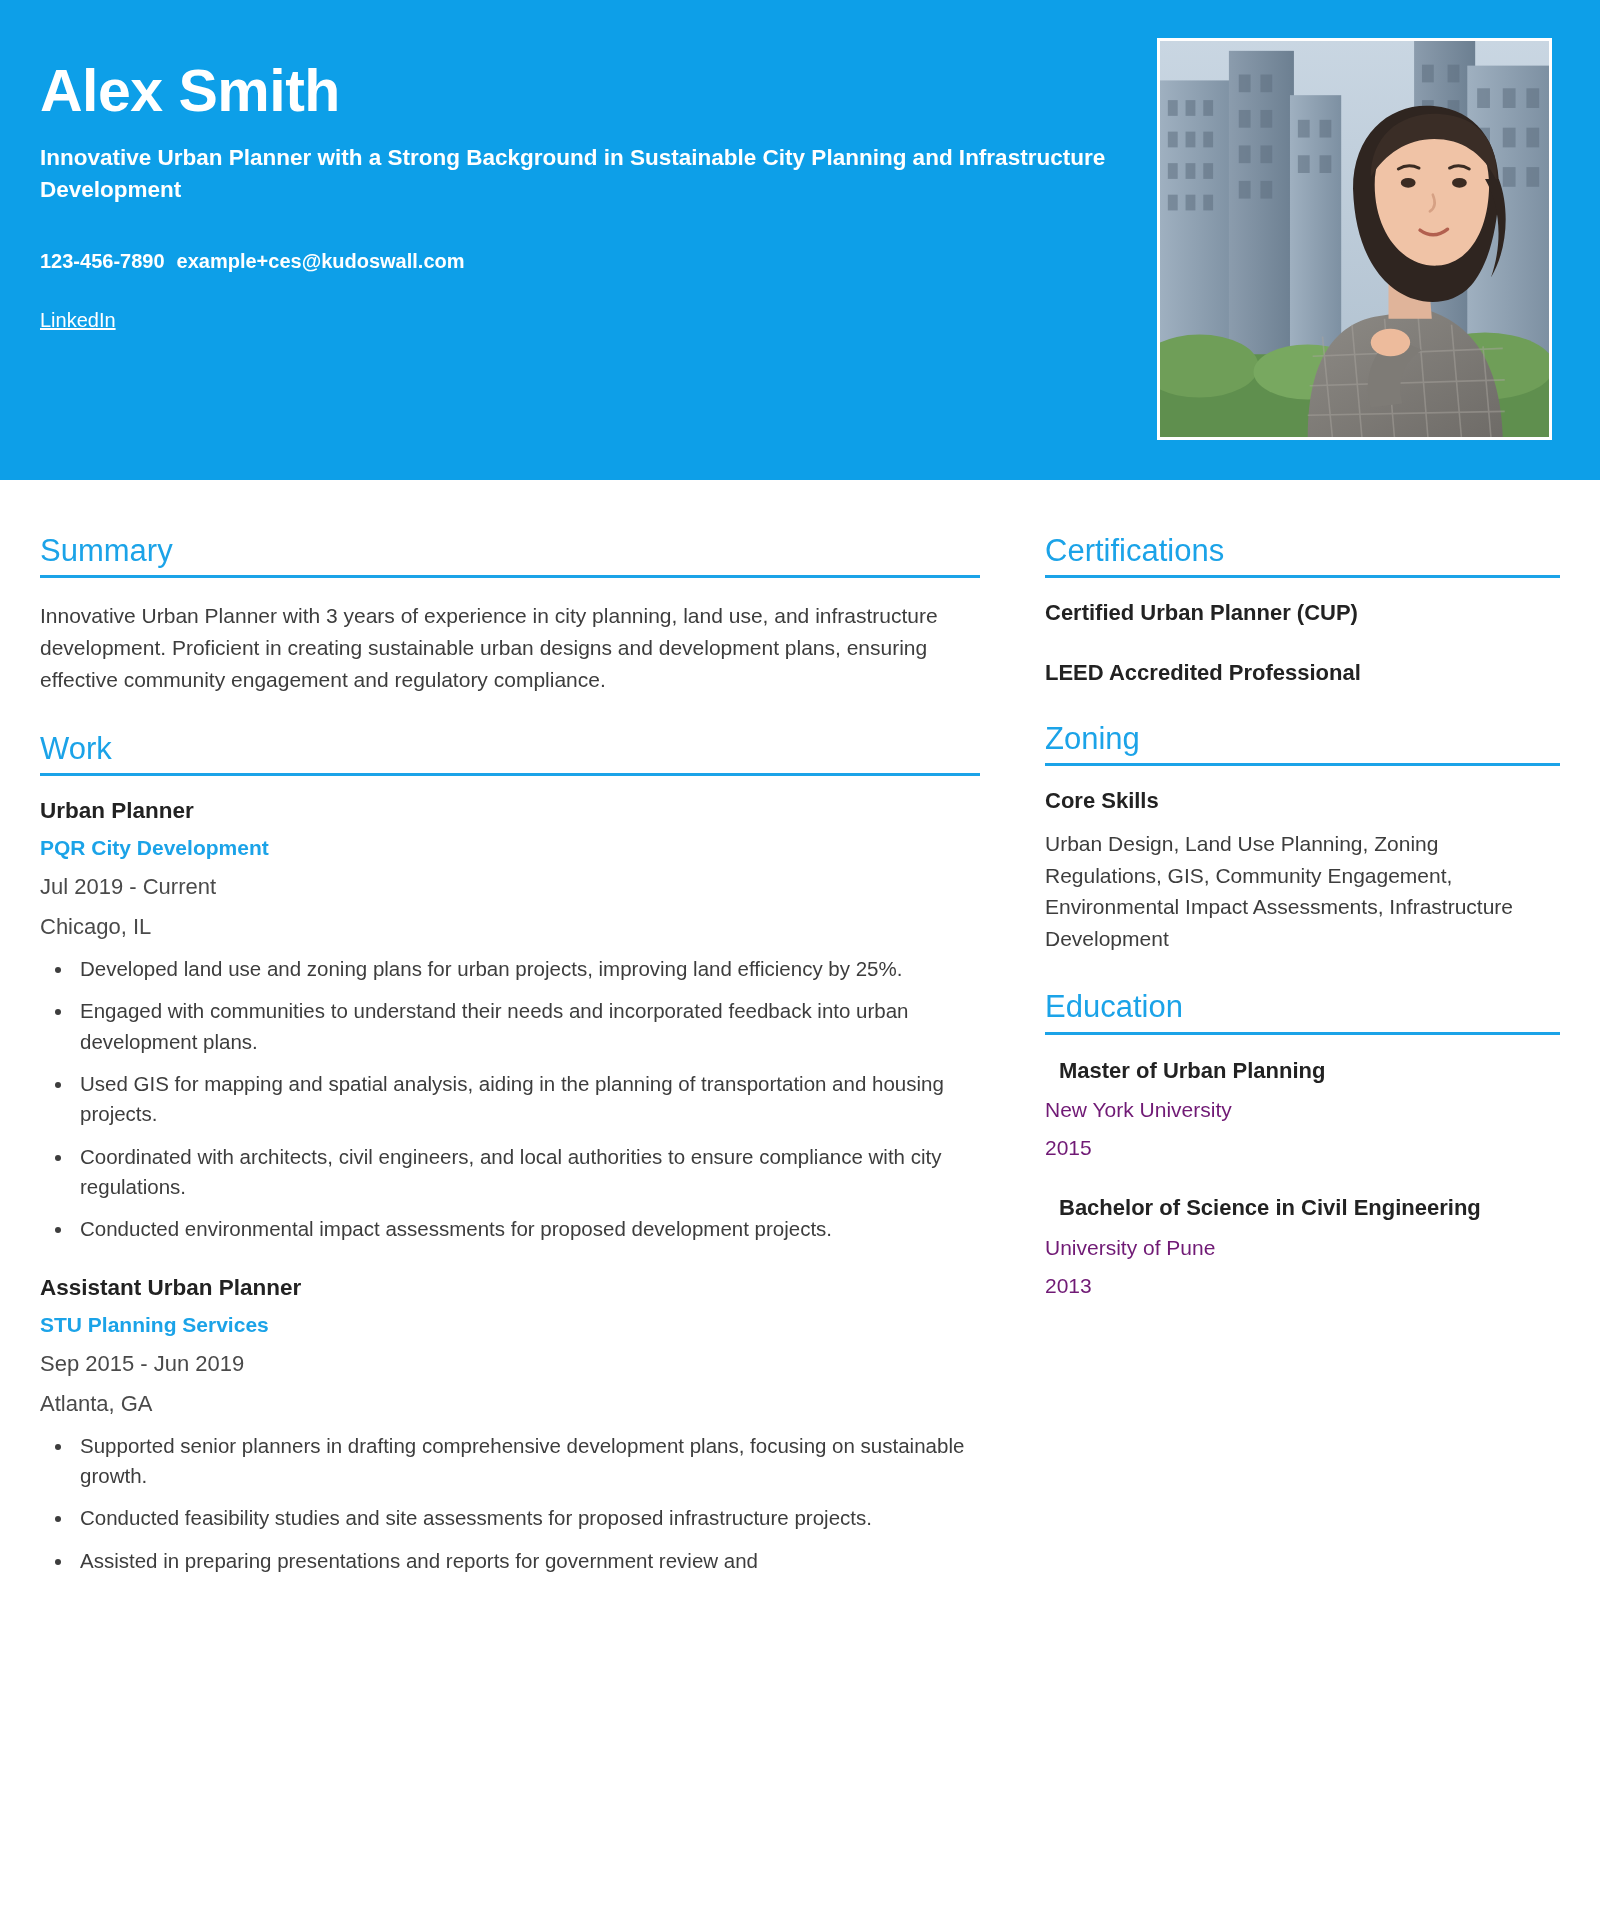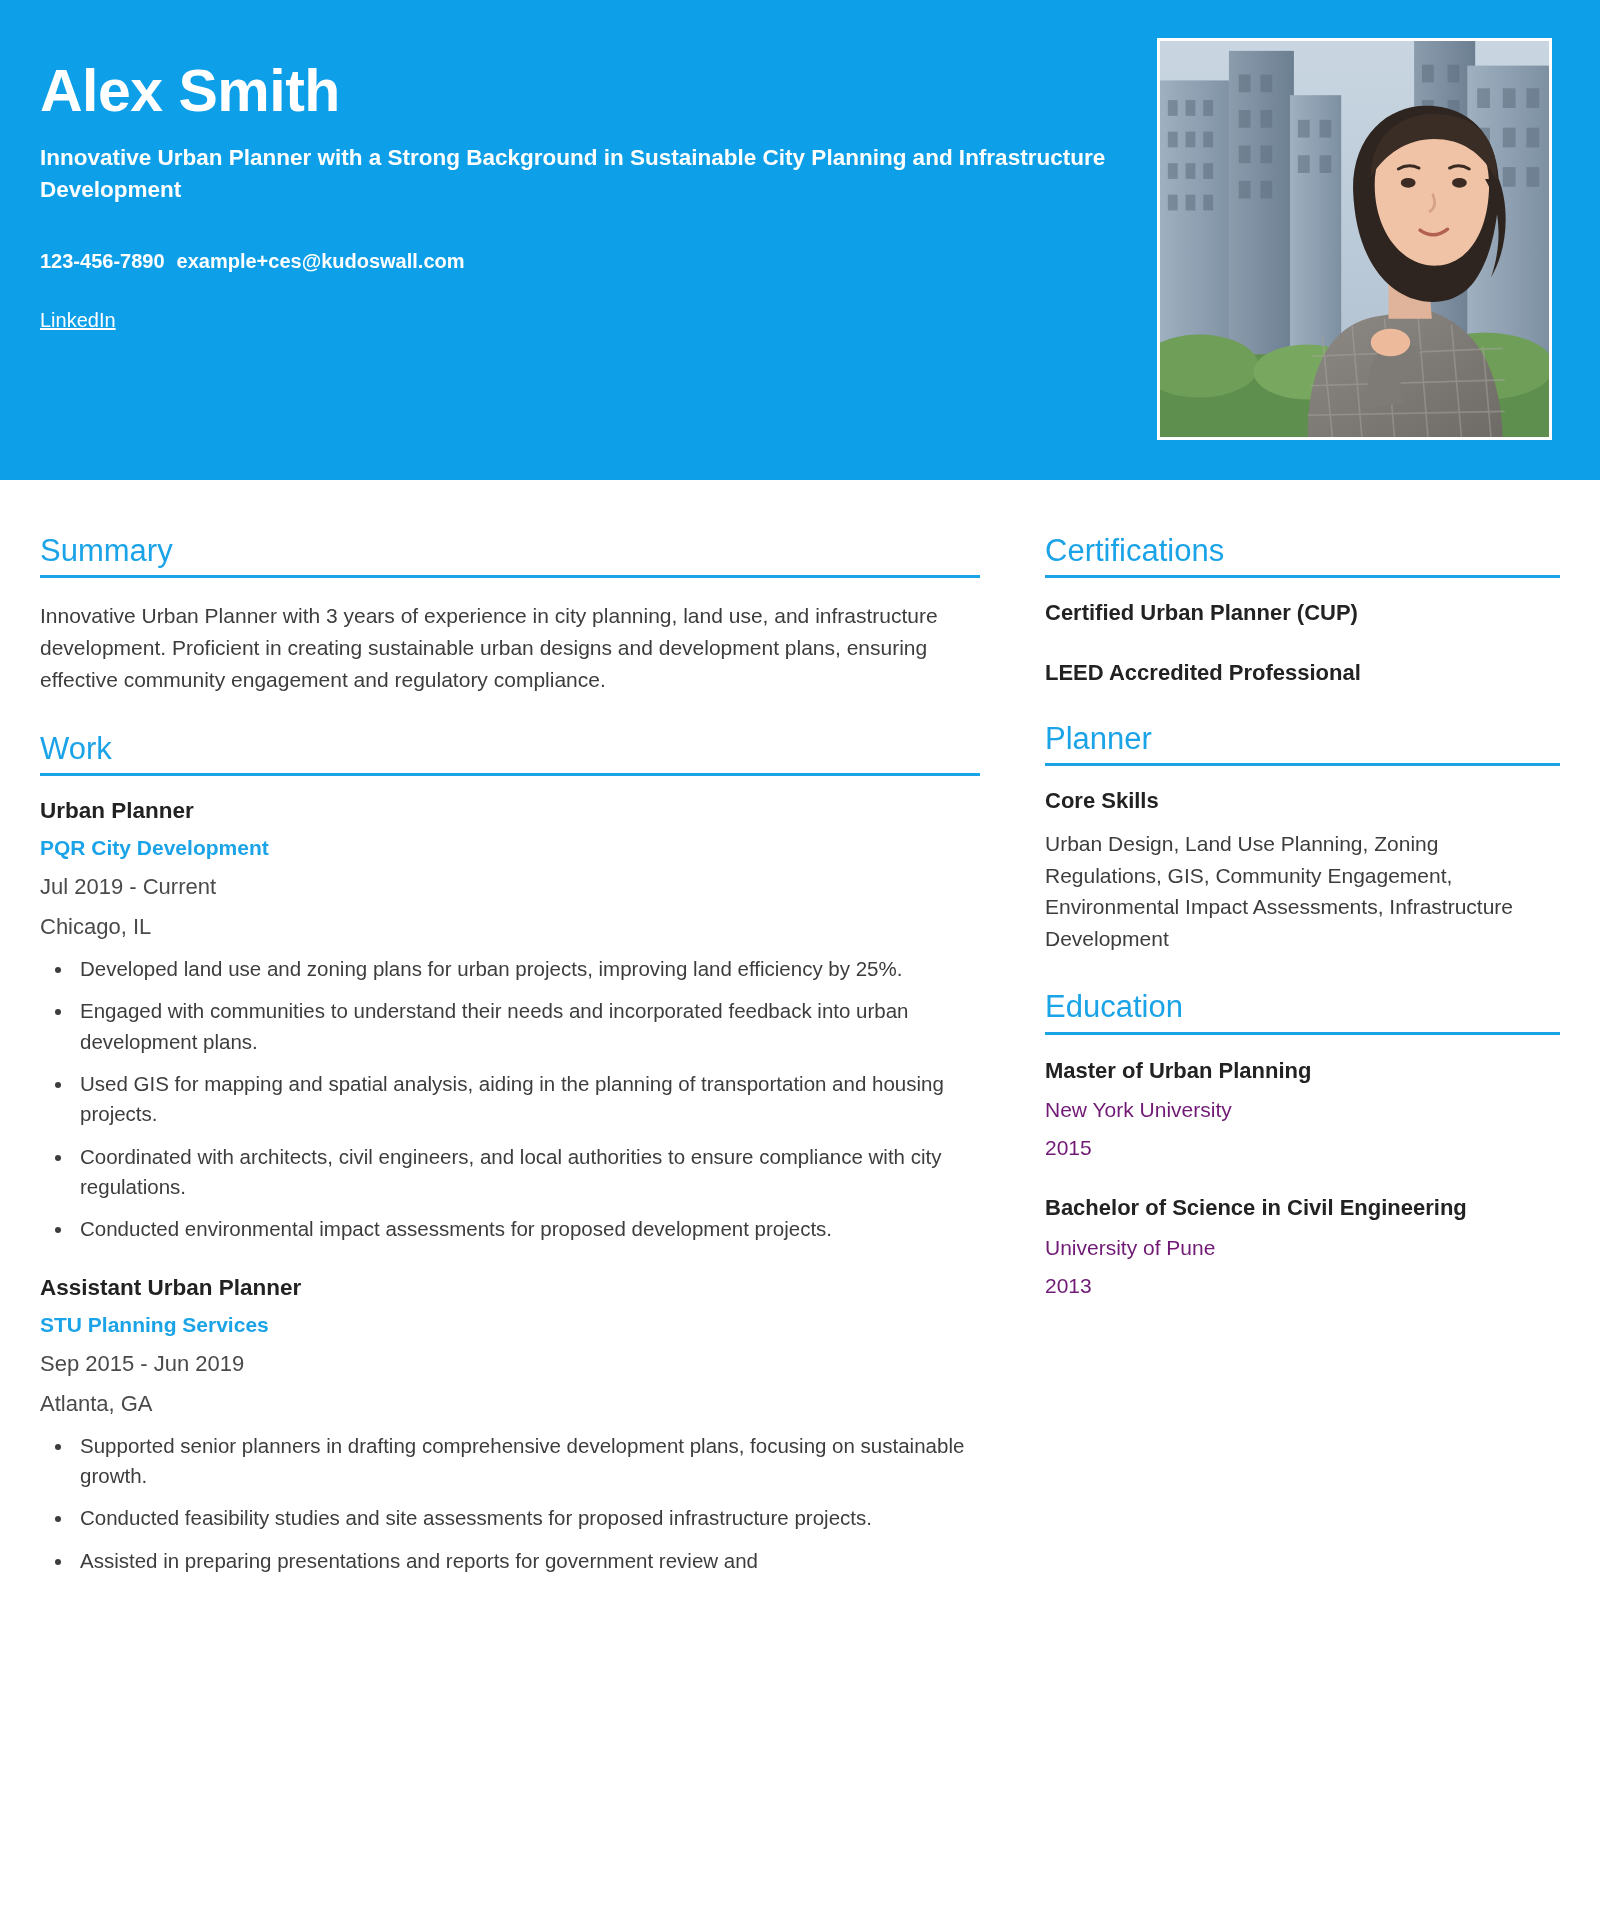--- a/index.html
+++ b/index.html
@@ -144,21 +144,21 @@
     line-height: 1.5;
     color: #3d3d3d;
     margin: 0 0 4px 0;
   }
   .edu-item { margin-bottom: 34px; }
   .edu-degree {
     font-size: 22px;
     font-weight: bold;
     color: #222;
     line-height: 1.25;
-    margin: 0 0 14px 0;
+    margin: 0 0 14px 14px;
   }
   .edu-school, .edu-year {
     font-size: 21px;
     color: #701a75;
     margin: 0 0 14px 0;
   }
   .edu-year { margin-bottom: 0; }
 </style>
 </head>
 <body>
@@ -336,21 +336,21 @@
   <div class="col-side">
 
     <div class="section-block">
       <h2 class="section">Certifications</h2>
       <hr class="rule">
       <div class="cert-item">Certified Urban Planner (CUP)</div>
       <div class="cert-item">LEED Accredited Professional</div>
     </div>
 
     <div class="section-block">
-      <h2 class="section">Planner</h2>
+      <h2 class="section">Zoning</h2>
       <hr class="rule">
       <div class="skill-title">Core Skills</div>
       <p class="skill-body">Urban Design, Land Use Planning, Zoning Regulations, GIS, Community Engagement, Environmental Impact Assessments, Infrastructure Development</p>
     </div>
 
     <div class="section-block">
       <h2 class="section">Education</h2>
       <hr class="rule">
 
       <div class="edu-item">

